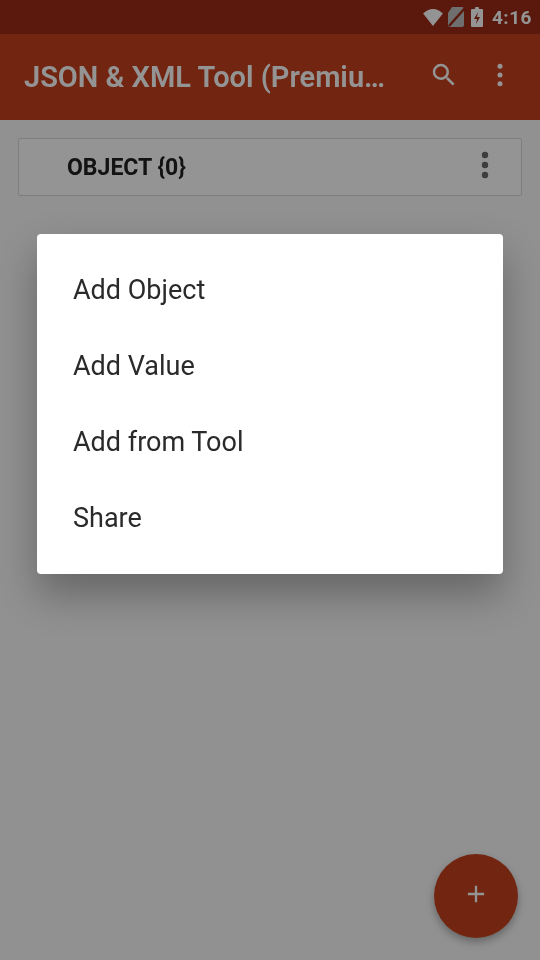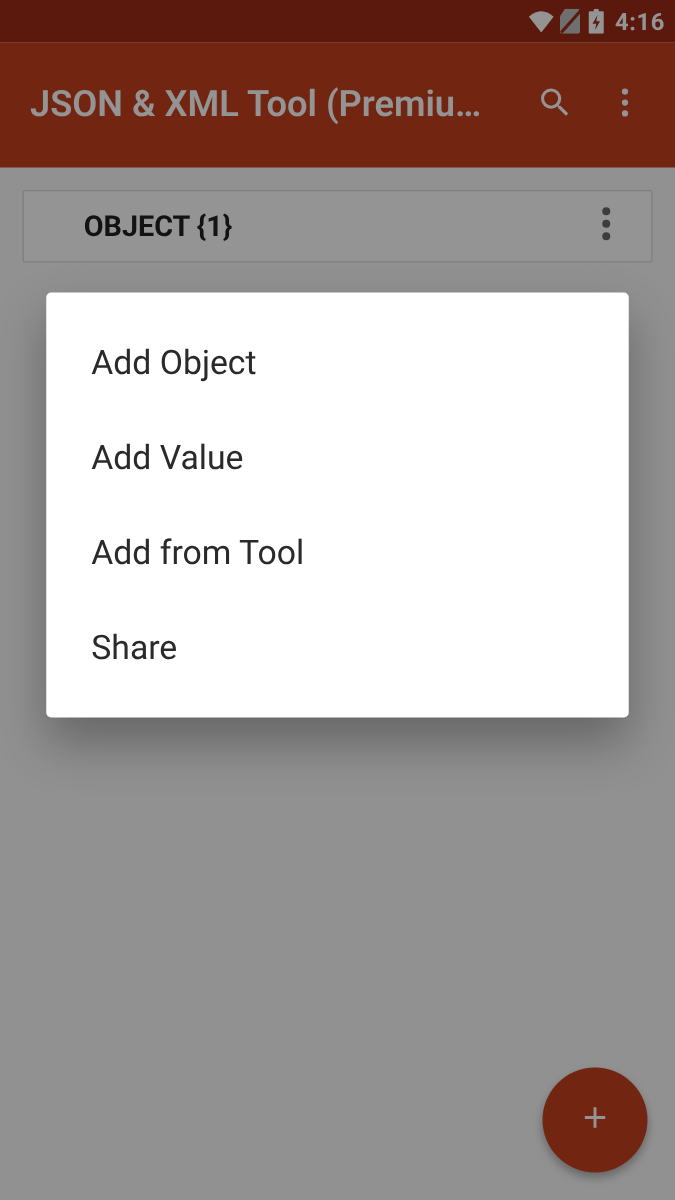--- a/index.html
+++ b/index.html
@@ -17,21 +17,21 @@
     color: #fff;
     font-size: 19px;
     font-weight: 500;
     gap: 4px;
   }
   .statusbar .icon { display: inline-flex; align-items: center; justify-content: center; }
   .statusbar .time { margin-left: 4px; letter-spacing: 0.5px; font-weight: bold; }
 
   
   .appbar {
-    height: 100px;
+    height: 86px;
     background: #c5401c;
     display: flex;
     align-items: center;
     padding: 0 12px 0 24px;
     color: #fff;
   }
   .appbar-title {
     flex: 1;
     font-size: 29px;
     font-weight: 600;
@@ -155,21 +155,21 @@
           <circle cx="12" cy="5" r="2"></circle>
           <circle cx="12" cy="12" r="2"></circle>
           <circle cx="12" cy="19" r="2"></circle>
         </svg>
     </span>
   </div>
 </div>
 
 <div class="content">
   <div class="card">
-    <div class="card-title">OBJECT {1}</div>
+    <div class="card-title">OBJECT {0}</div>
     <div class="card-menu">
       <span>
         <svg viewBox="0 0 8 28">
             <circle cx="4" cy="4" r="3.2"></circle>
             <circle cx="4" cy="14" r="3.2"></circle>
             <circle cx="4" cy="24" r="3.2"></circle>
           </svg>
       </span>
     </div>
   </div>

